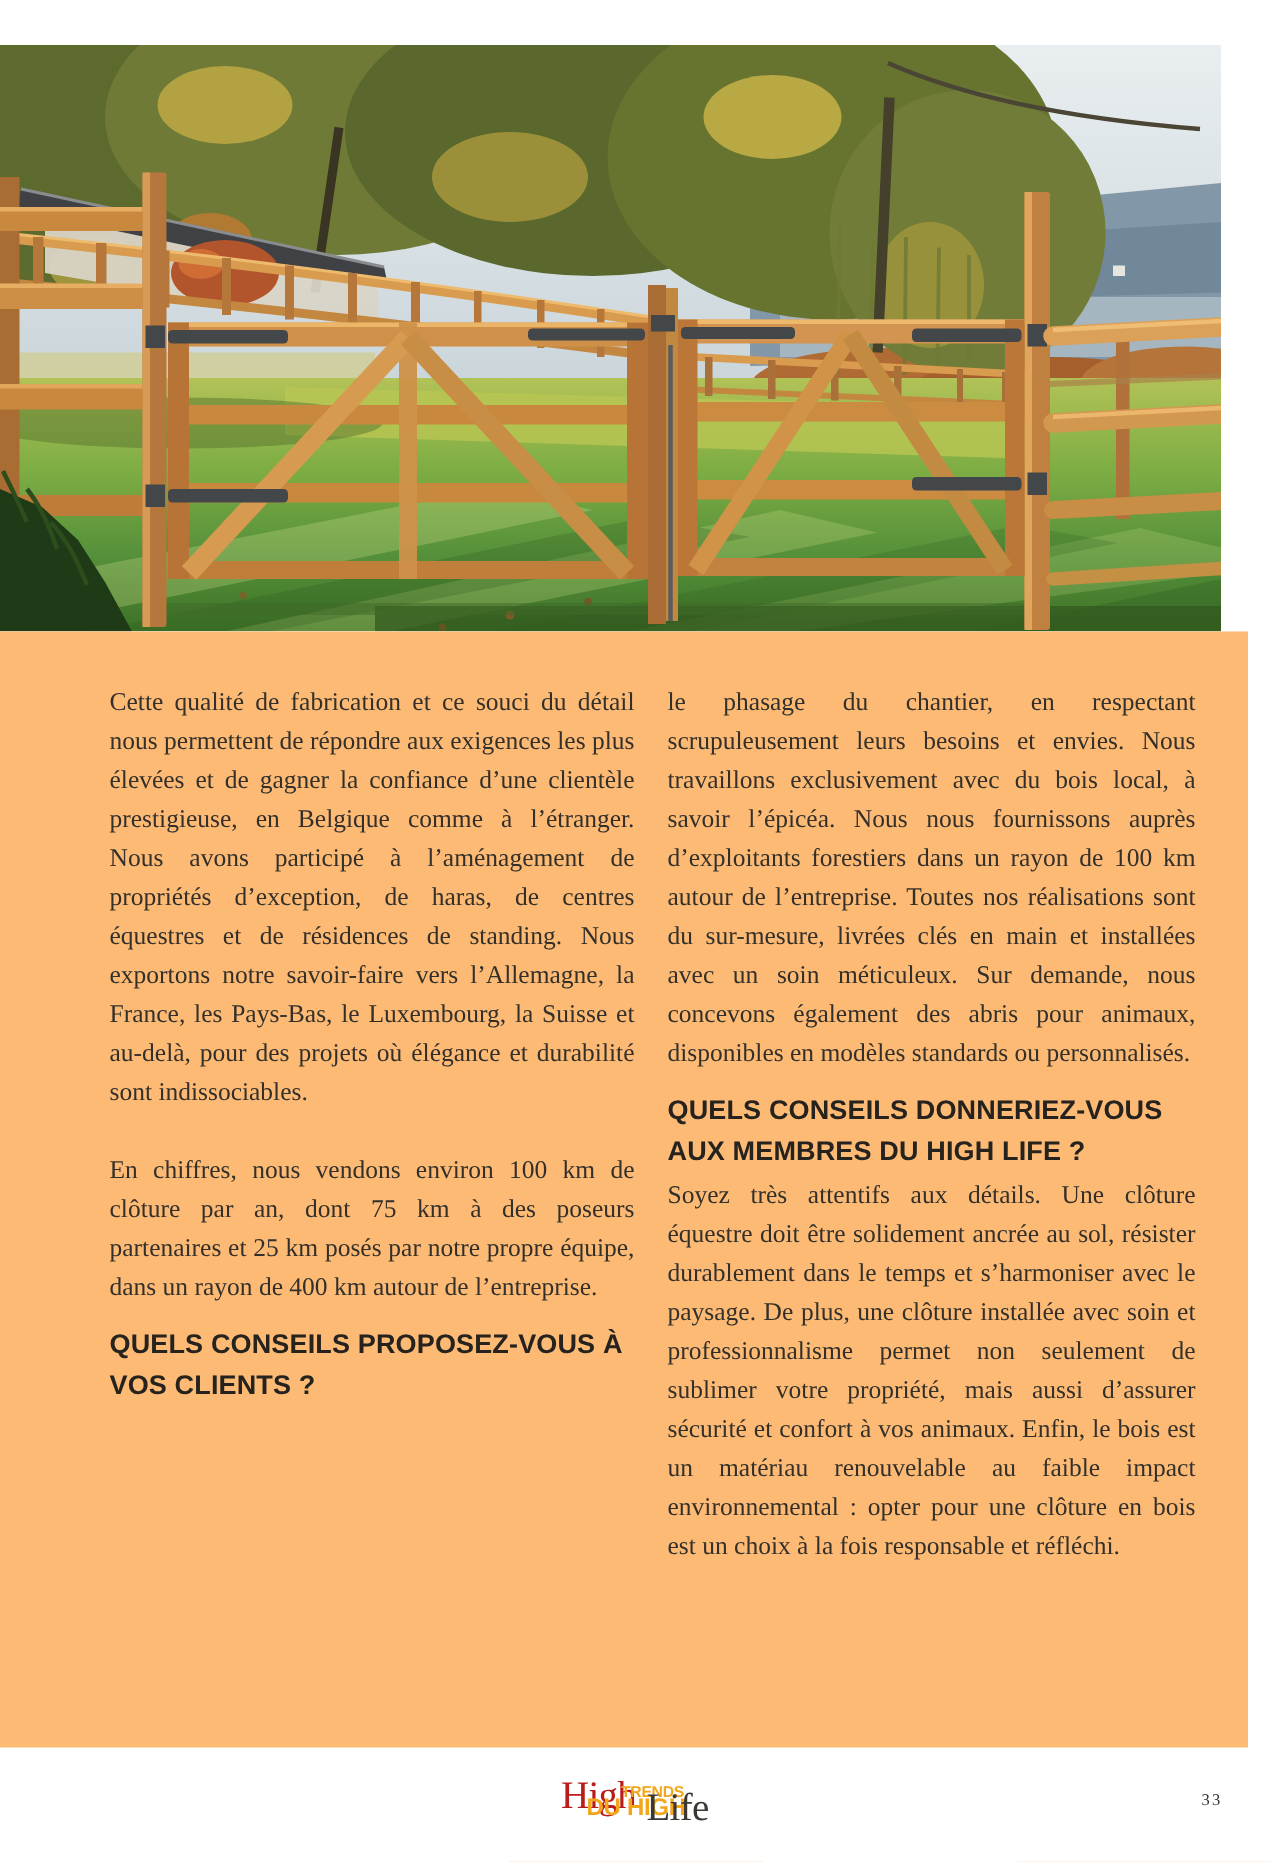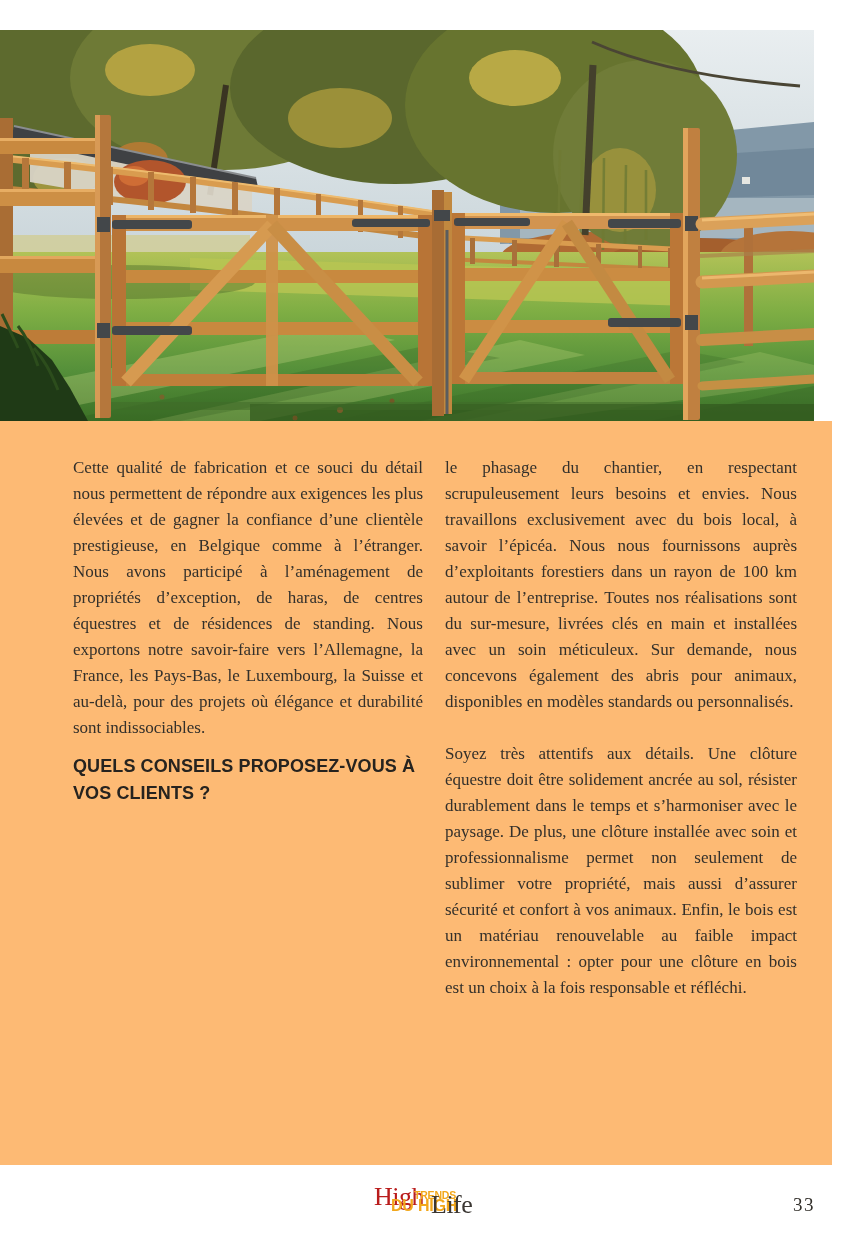--- a/index.html
+++ b/index.html
@@ -55,21 +55,21 @@
     left:17px;top:15px;font-family:"Liberation Sans",sans-serif;
     font-weight:bold;font-size:16px;line-height:10px;color:#F2A71B;
     letter-spacing:-0.2px;
   }
   .lg-life{
     left:57px;top:6px;font-family:Liberation Serif, serif;
     font-size:26px;line-height:26px;color:#3B3733;letter-spacing:-0.5px;
   }
   .page-num{
     position:absolute;right:41px;top:1194px;
-    font-family:"Liberation Serif",serif;font-size:19px;color:#33302B;
+    font-family:"Liberation Serif",serif;font-size:11px;color:#33302B;
     letter-spacing:1.5px;
   }
 </style>
 </head>
 <body>
 
 <div class="page">
 
   <figure class="photo" role="img" aria-label="Sunlit pasture with a wooden five-bar double gate and post-and-rail fencing, trees and a barn behind, misty blue hills in the distance">
     <svg viewBox="0 0 814 391" preserveAspectRatio="none">
@@ -239,24 +239,26 @@
 
       <path d="M0,296 L28,308 L52,330 L70,358 L88,391 L0,391 Z" fill="#1f3a16"></path>
       <path d="M18,318 C10,300 6,292 2,284 M38,336 C32,318 26,306 18,296 M58,360 C50,340 44,330 34,318" stroke="#2c4d1c" stroke-width="3" fill="none"></path>
     </svg>
   </figure>
 
   <section class="panel">
     <div class="cols">
       <div class="col col-left">
         <p>Cette qualité de fabrication et ce souci du détail nous permettent de répondre aux exigences les plus élevées et de gagner la confiance d’une clientèle prestigieuse, en Belgique comme à l’étranger. Nous avons participé à l’aménagement de propriétés d’exception, de haras, de centres équestres et de résidences de standing. Nous exportons notre savoir-faire vers l’Allemagne, la France, les Pays-Bas, le Luxembourg, la Suisse et au-delà, pour des projets où élégance et durabilité sont indissociables.</p>
+        <p>En chiffres, nous vendons environ 100 km de clôture par an, dont 75 km à des poseurs partenaires et 25 km posés par notre propre équipe, dans un rayon de 400 km autour de l’entreprise.</p>
         <h3>QUELS CONSEILS PROPOSEZ-VOUS À VOS CLIENTS ?</h3>
       </div>
       <div class="col col-right">
         <p>le phasage du chantier, en respectant scrupuleusement leurs besoins et envies. Nous travaillons exclusivement avec du bois local, à savoir l’épicéa. Nous nous fournissons auprès d’exploitants forestiers dans un rayon de 100 km autour de l’entreprise. Toutes nos réalisations sont du sur-mesure, livrées clés en main et installées avec un soin méticuleux. Sur demande, nous concevons également des abris pour animaux, disponibles en modèles standards ou personnalisés.</p>
+        <h3>QUELS CONSEILS DONNERIEZ-VOUS AUX MEMBRES DU HIGH LIFE ?</h3>
         <p>Soyez très attentifs aux détails. Une clôture équestre doit être solidement ancrée au sol, résister durablement dans le temps et s’harmoniser avec le paysage. De plus, une clôture installée avec soin et professionnalisme permet non seulement de sublimer votre propriété, mais aussi d’assurer sécurité et confort à vos animaux. Enfin, le bois est un matériau renouvelable au faible impact environnemental : opter pour une clôture en bois est un choix à la fois responsable et réfléchi.</p>
       </div>
     </div>
   </section>
 
   <div class="logo">
     <span class="lg-high">High</span>
     <span class="lg-trends">TRENDS</span>
     <span class="lg-duhigh">DU HIGH</span>
     <span class="lg-life">Life</span>

